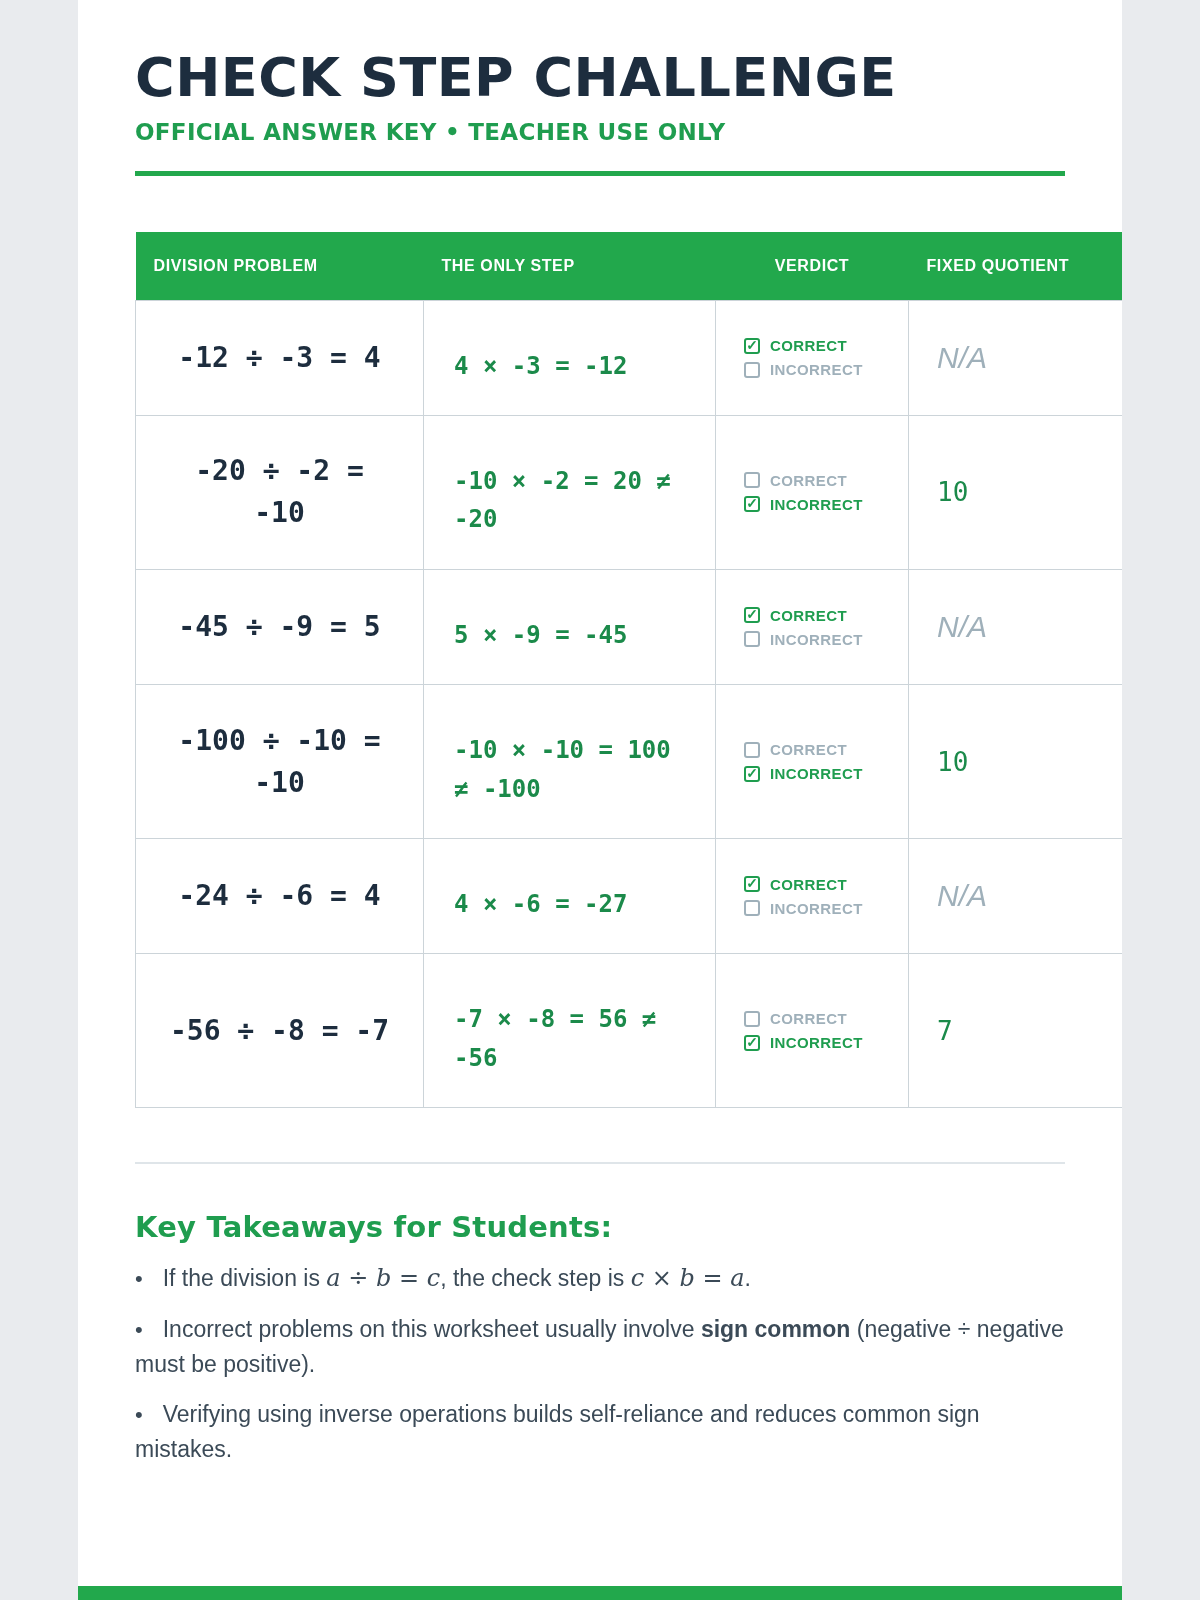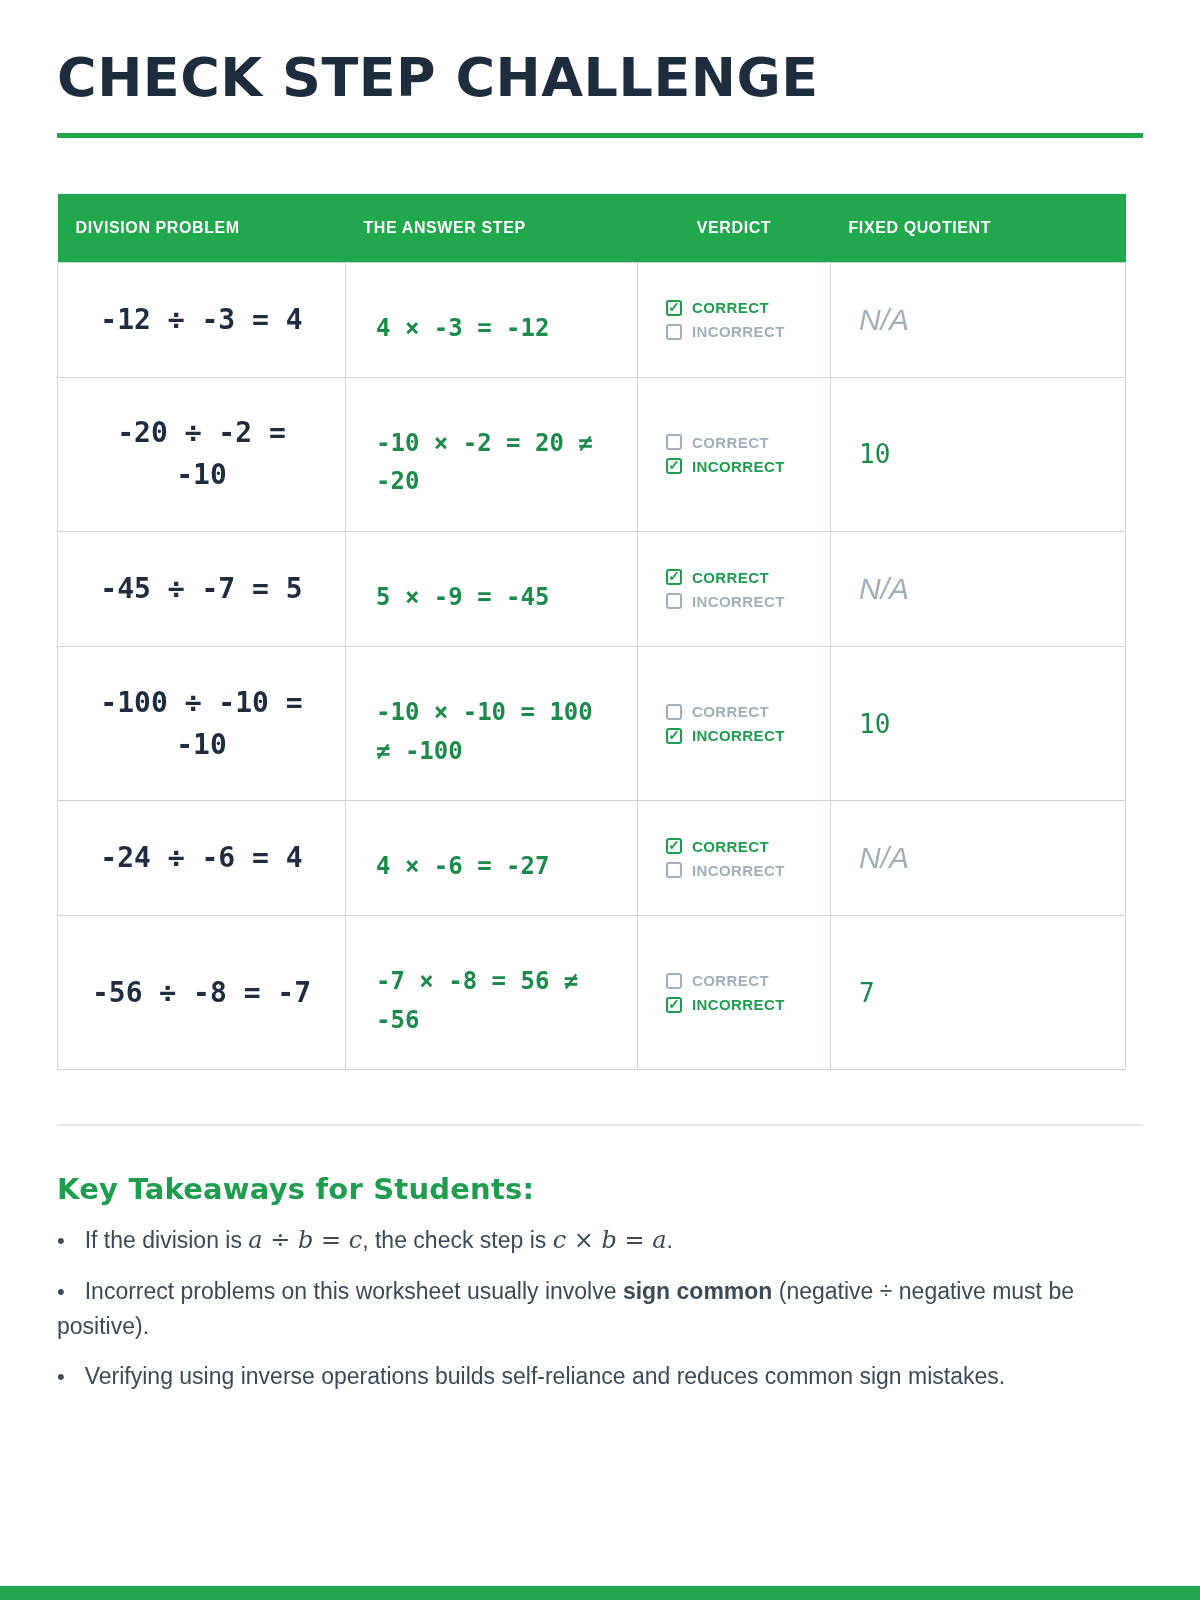--- a/index.html
+++ b/index.html
@@ -1,19 +1,19 @@
 <!DOCTYPE html>
 <html style="--accent: #22a84c; --accent-text: #1f9d4f; --ink: #1d2d3e; --green-dark: #1b8a4a; --muted: #9fb0ba; --border: #ccd4d9; --divider: #dfe5e9;"><head>
 <meta charset="utf-8">
 <style>
   * { margin:0; padding:0; box-sizing:border-box; }
   html,body { background:#e9ebee; }
   .page {
     position:relative;
-    width:1200px; height:1600px;
+    width:1044px; height:1600px;
     margin:0 auto;
     background:#ffffff;
     overflow:hidden;
     font-family:"Liberation Sans", sans-serif;
     color:var(--ink,#1d2d3e);
   }
   .content { padding:0 57px; }
 
   
   h1[data-name="page-title"]{
@@ -138,34 +138,35 @@
   }
 </style>
 </head>
 <body>
 
 <div class="page" data-name="worksheet-page">
   <div class="content">
 
     <header data-name="header">
       <h1 data-name="page-title">CHECK STEP CHALLENGE</h1>
+      <div class="subtitle" data-name="page-subtitle">OFFICIAL ANSWER KEY • TEACHER USE ONLY</div>
       <div class="rule" data-name="header-accent-rule"></div>
     </header>
 
     <table data-name="answer-key-table">
       <colgroup>
           <col class="c1">
           <col class="c2">
           <col class="c3">
           <col class="c4">
         </colgroup>
       <thead>
         <tr data-name="table-header-row">
           <th data-name="col-header-division-problem">DIVISION PROBLEM</th>
-          <th data-name="col-header-check-step">THE ANSWER STEP</th>
+          <th data-name="col-header-check-step">THE ONLY STEP</th>
           <th class="center" data-name="col-header-verdict">VERDICT</th>
           <th data-name="col-header-fixed-quotient">FIXED QUOTIENT</th>
         </tr>
       </thead>
       <tbody data-name="answer-table-body">
       <tr data-name="table-row">
         <td class="cell-problem" data-name="division-problem-cell">
           <span class="problem" data-name="division-problem">-12 ÷ -3 = 4</span>
         </td>
         <td class="cell-check" data-name="check-step-cell">
@@ -211,21 +212,21 @@
             <span class="verdict-label" data-name="incorrect-label">INCORRECT</span>
           </div>
         </td>
         <td class="cell-quotient" data-name="fixed-quotient-cell">
           <span class="quotient" data-name="fixed-quotient">10</span>
         </td>
       </tr>
 
       <tr data-name="table-row">
         <td class="cell-problem" data-name="division-problem-cell">
-          <span class="problem" data-name="division-problem">-45 ÷ -7 = 5</span>
+          <span class="problem" data-name="division-problem">-45 ÷ -9 = 5</span>
         </td>
         <td class="cell-check" data-name="check-step-cell">
           <span class="check" data-name="check-step">5 × -9 = -45</span>
         </td>
         <td class="cell-verdict" data-name="verdict-cell">
           <div class="verdict-option checked" data-name="verdict-correct">
             <span class="checkbox" data-name="correct-checkbox">
                   <span class="tick" data-name="checkmark-icon">✓</span>
                 </span>
             <span class="verdict-label" data-name="correct-label">CORRECT</span>

